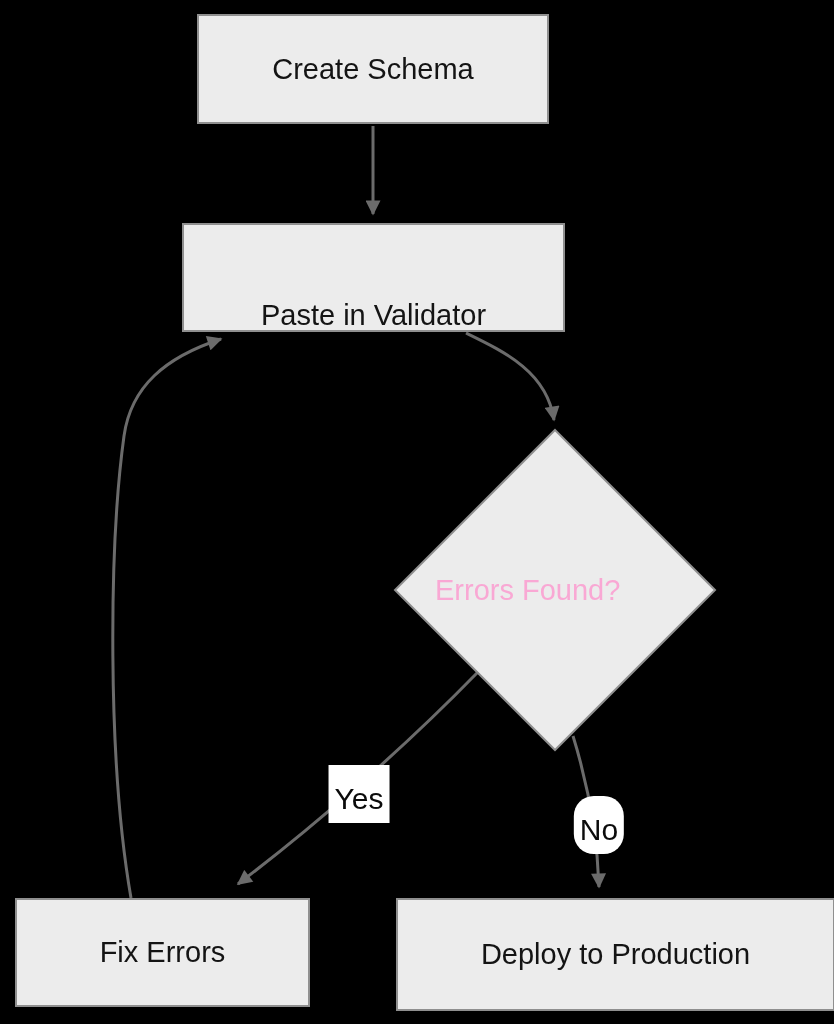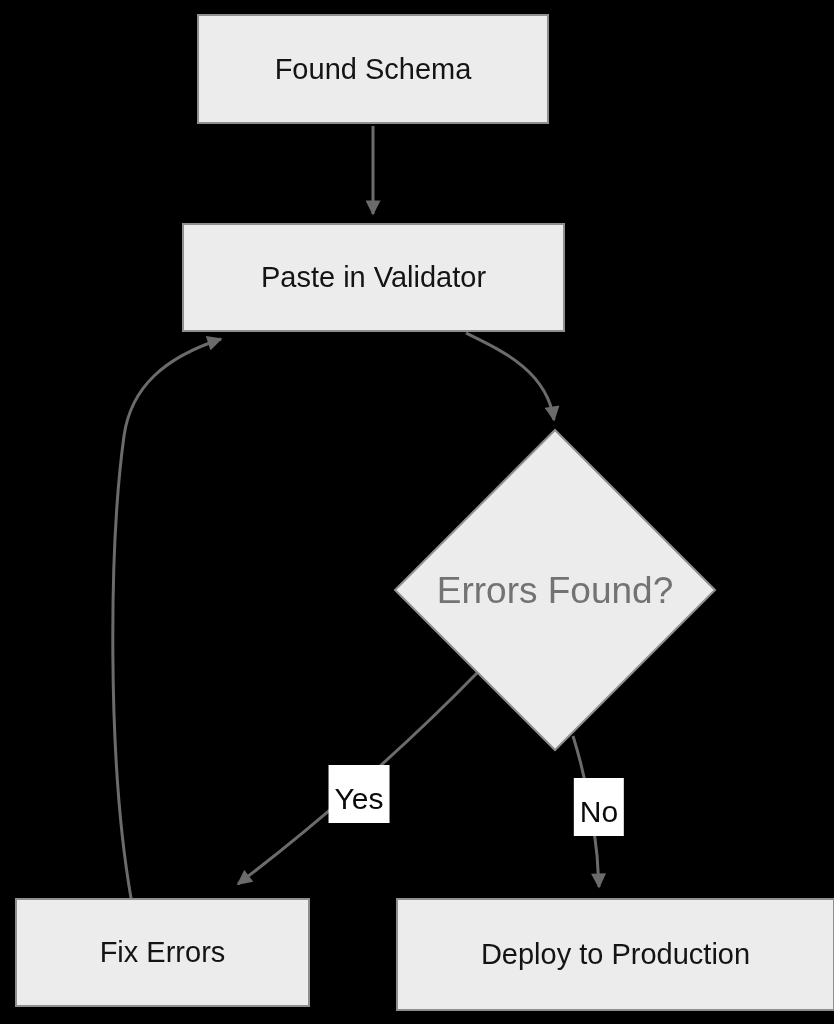--- a/index.html
+++ b/index.html
@@ -26,47 +26,46 @@
     justify-content: center;
     background: #ececec;
     border: 2px solid #8f8f8f;
     box-sizing: border-box;
     color: #141414;
     font-size: 29px;
     line-height: 1;
     white-space: nowrap;
   }
   .node-create   { left: 197px; top: 14px;  width: 352px; height: 110px; }
-  .node-paste    { left: 182px; top: 223px; width: 383px; height: 109px; }
+  .node-paste    { left: 182px; top: 223px; width: 383px; height: 109px; align-items: flex-end; }
   .node-fix      { left: 15px;  top: 898px; width: 295px; height: 109px; }
   .node-deploy   { left: 396px; top: 898px; width: 439px; height: 113px; }
   .diamond-label {
     position: absolute;
     left: 435px; top: 558px;
     width: 240px; height: 64px;
     display: flex;
     align-items: center;
-    justify-content: center;
-    color: #737373;
-    font-size: 37px;
+    color: #f9a8d4;
+    font-size: 29px;
     line-height: 1;
     white-space: nowrap;
   }
   .edge-label {
     position: absolute;
     transform: translate(-50%, -50%);
     background: #ffffff;
     color: #0b0b0b;
     font-size: 30px;
     line-height: 1;
     padding: 19px 6px 9px 6px;
     white-space: nowrap;
   }
   .edge-label-yes { left: 359px; top: 794px; }
-  .edge-label-no  { left: 599px; top: 807px; }
+  .edge-label-no  { left: 599px; top: 825px; border-radius: 20px; }
 </style>
 </head>
 <body>
 
 <div class="stage">
 
   <svg class="edge-layer" width="834" height="1024" viewBox="0 0 834 1024">
     <defs>
       <marker id="arrow" viewBox="0 0 10 10" refX="9" refY="5" markerWidth="5.5" markerHeight="5" orient="auto">
         <path d="M 0 0 L 10 5 L 0 10 z" fill="#6b6b6b"></path>
@@ -80,21 +79,21 @@
     <path d="M 477 673 C 400 752, 312 828, 238 884" stroke="#6b6b6b" stroke-width="3" fill="none" marker-end="url(#arrow)"></path>
 
     <path d="M 573 736 C 585 775, 597 825, 599 887" stroke="#6b6b6b" stroke-width="3" fill="none" marker-end="url(#arrow)"></path>
 
     <path d="M 131 898 C 107 760, 109 545, 124 436 C 131 386, 166 357, 221 339" stroke="#6b6b6b" stroke-width="3" fill="none" marker-end="url(#arrow)"></path>
 
     <polygon points="555,430 715,590 555,750 395,590" fill="#ececec" stroke="#8f8f8f" stroke-width="2"></polygon>
   </svg>
 
   <div class="node node-create">
-    <span>Found Schema</span>
+    <span>Create Schema</span>
   </div>
 
   <div class="node node-paste">
     <span>Paste in Validator</span>
   </div>
 
   <div class="diamond-label">
     <span>Errors Found?</span>
   </div>
 

